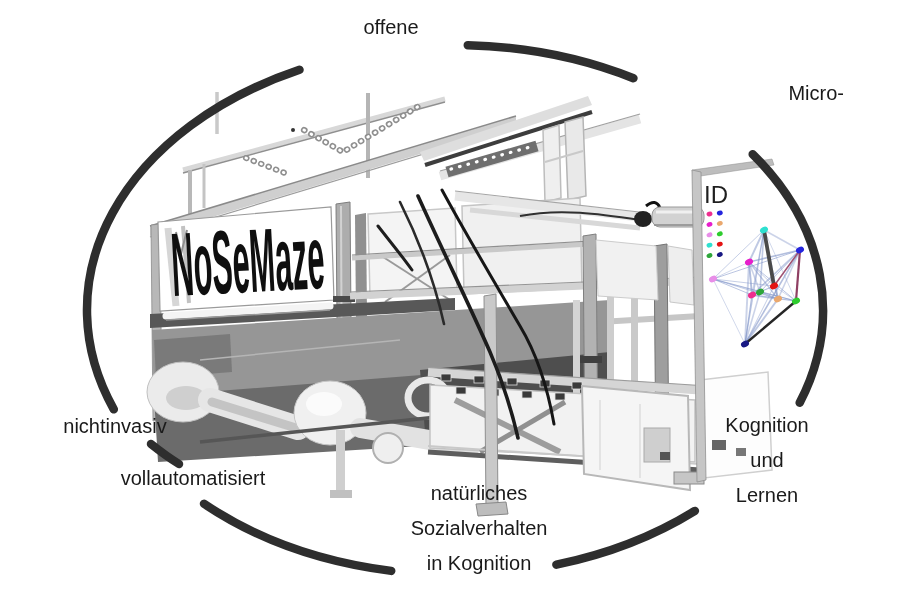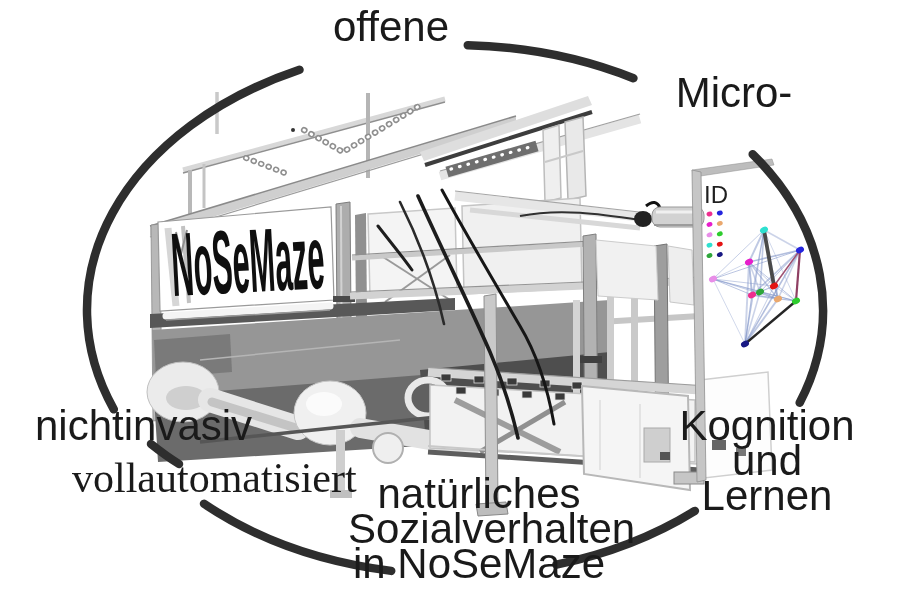--- a/index.html
+++ b/index.html
@@ -1,21 +1,21 @@
 <!DOCTYPE html>
 <html><head>
 <meta charset="utf-8">
 <style>
   html,body{margin:0;padding:0;background:#fff;}
   #stage{position:relative;width:900px;height:600px;background:#ffffff;overflow:hidden;
          font-family:"Liberation Sans",sans-serif;}
   #scene{position:absolute;left:0;top:0;}
-  .lbl{position:absolute;color:#1a1a1a;font-size:42px;line-height:34px;}
+  .lbl{position:absolute;color:#1a1a1a;font-size:20px;line-height:34px;}
   .lbl.center{text-align:center;}
-  .lbl.left{text-align:center;}
+  .lbl.left{text-align:right;}
   .lh35{line-height:35px;}
 </style>
 </head>
 <body>
 
 <div id="stage">
 
 <svg id="scene" width="900" height="600" viewBox="0 0 900 600">
 
   <g>
@@ -268,24 +268,24 @@
 
 <div class="lbl center lh35" style="left:667px;top:408px;width:200px;">
   <div>Kognition</div>
   <div>und</div>
   <div>Lernen</div>
 </div>
 
 <div class="lbl center lh35" style="left:348px;top:476px;width:262px;">
   <div>natürliches</div>
   <div>Sozialverhalten</div>
-  <div>in NoSeMaze</div>
-</div>
-
-<div class="lbl center" style="left:35px;top:409px;width:180px;">
+  <div>in Kognition</div>
+</div>
+
+<div class="lbl center" style="left:25px;top:409px;width:180px;">
   <div>nichtinvasiv</div>
 </div>
 
-<div class="lbl center" style="left:72px;top:461px;width:242px;font-family:Liberation Serif, serif;">
+<div class="lbl center" style="left:72px;top:461px;width:242px;">
   <div>vollautomatisiert</div>
 </div>
 
 </div>
 
 </body></html>

